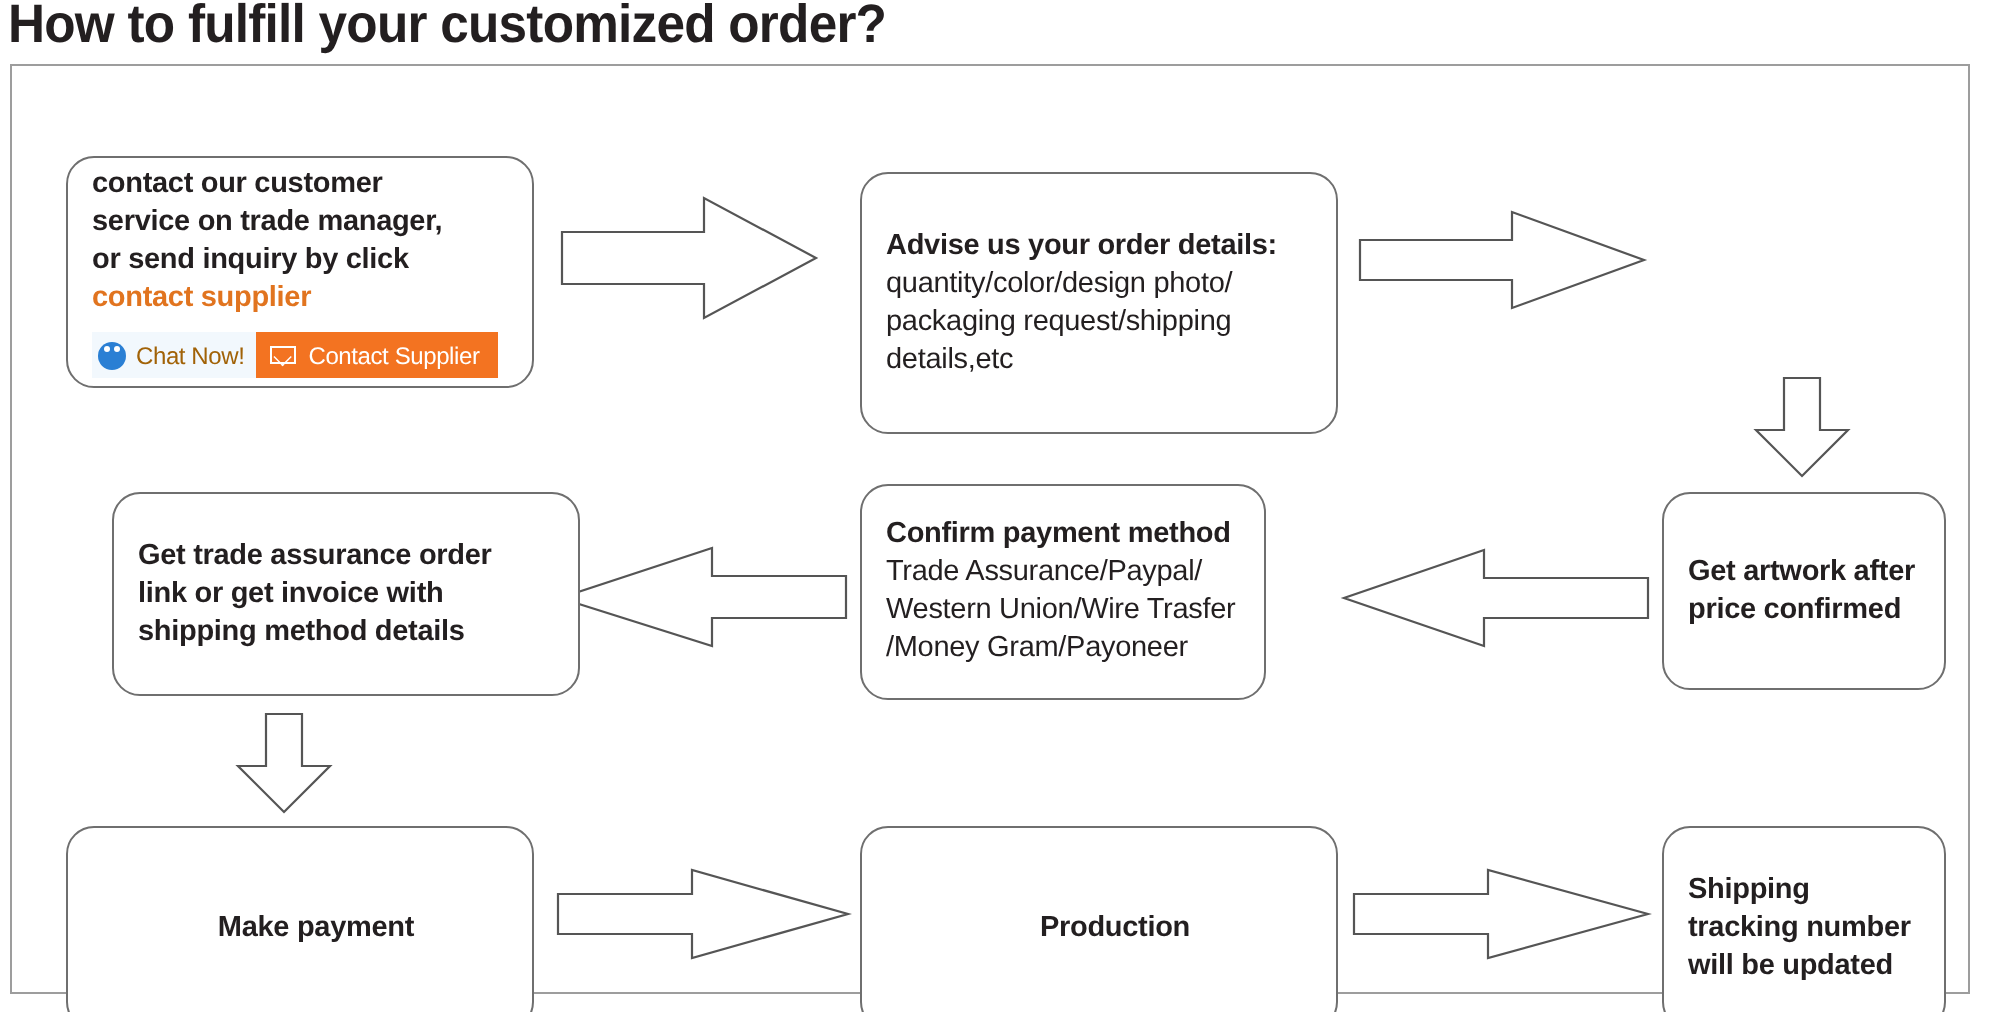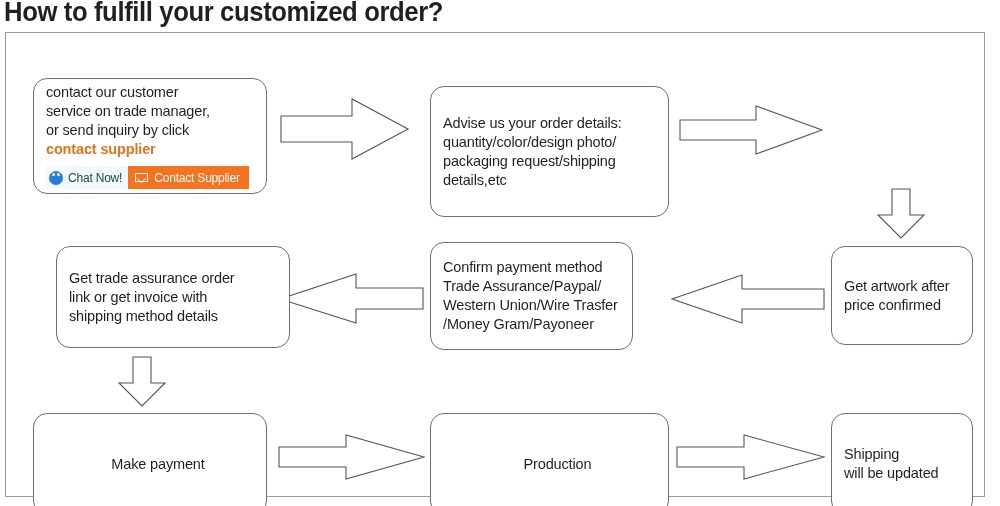--- a/index.html
+++ b/index.html
@@ -54,21 +54,21 @@
   .node .inner {
     padding: 0 12px;
   }
   .node.center .inner {
     text-align: center;
     width: 100%;
     padding: 0 8px;
   }
   .ttl {
     font-size: 14.5px;
-    font-weight: normal;
+    font-weight: bold;
     line-height: 19px;
     letter-spacing: -0.15px;
   }
   .sub {
     font-size: 14.5px;
     font-weight: normal;
     line-height: 19px;
     letter-spacing: -0.15px;
   }
   .accent {
@@ -124,21 +124,21 @@
   .chat-dot::after {
     content: "";
     position: absolute;
     right: 3px; top: 2.5px;
     width: 3px; height: 3px;
     border-radius: 50%;
     background: #ffffff;
   }
   .chat-label {
     font-size: 12px;
-    color: #14532d;
+    color: #a16207;
     white-space: nowrap;
     letter-spacing: -0.2px;
   }
   .supplier-btn {
     display: flex;
     align-items: center;
     height: 23px;
     padding: 0 9px 0 7px;
     box-sizing: border-box;
   }
@@ -297,17 +297,18 @@
 
   <div class="arrow" id="arrow-8">
     <svg width="150" height="48" viewBox="0 0 150 48">
       <polygon points="1,14 68,14 68,2 148,24 68,46 68,34 1,34" fill="#ffffff" stroke="#555555" stroke-width="1.1"></polygon>
     </svg>
   </div>
 
   <div class="node" id="node-shipping">
     <div class="inner">
       <div class="ttl">Shipping</div>
+      <div class="ttl">tracking number</div>
       <div class="ttl">will be updated</div>
     </div>
   </div>
 
 </div>
 
 </body></html>

